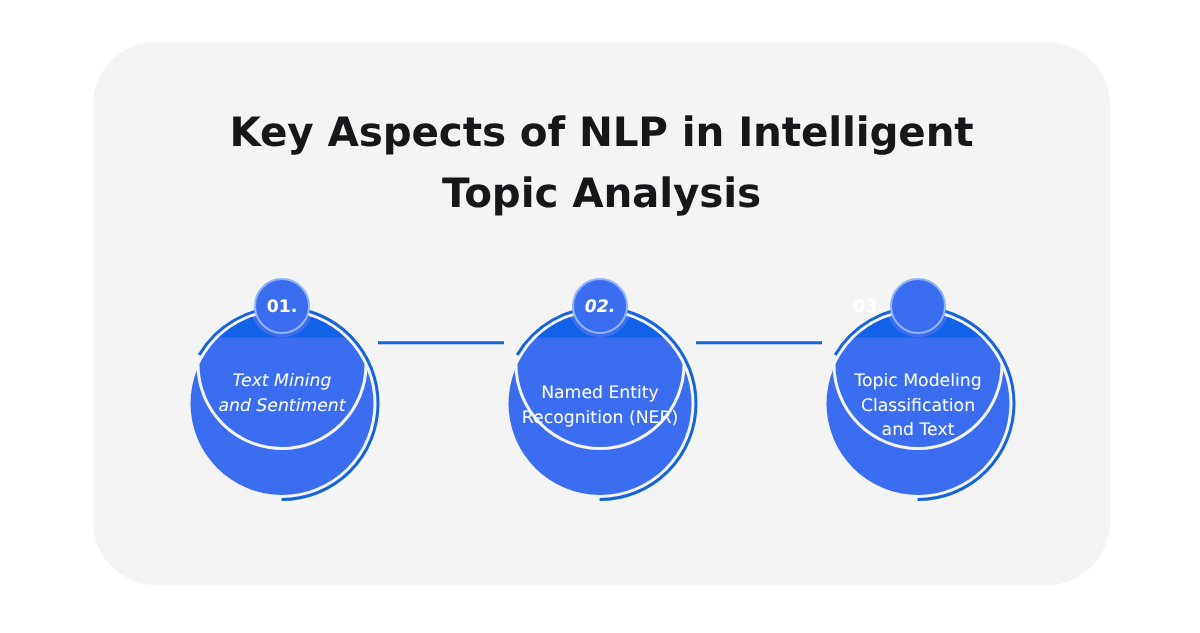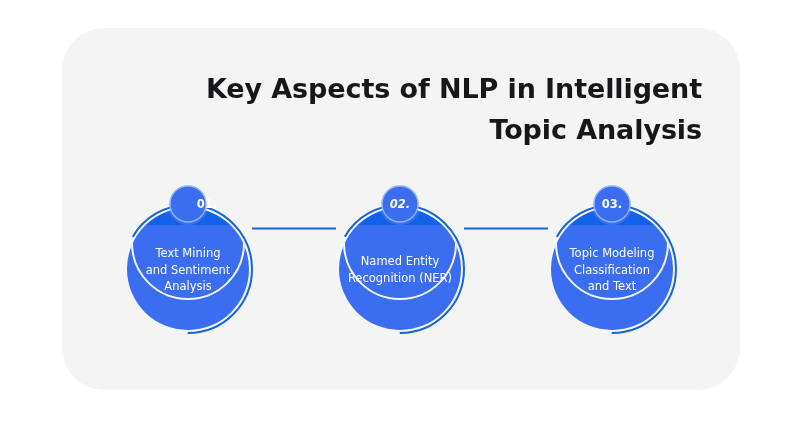--- a/index.html
+++ b/index.html
@@ -30,21 +30,21 @@
     background: #f4f4f4;
     border-radius: 42px;
   }
 
   
   .title {
     position: absolute;
     left: 100px;
     top: 68px;
     width: 602px;
-    text-align: right;
+    text-align: center;
     font-size: 27px;
     font-weight: bold;
     line-height: 41px;
     color: #17171a;
     letter-spacing: -0.1px;
   }
   .title-line { display: block; }
 
   
   .diagram {
@@ -148,28 +148,27 @@
       <circle cx="612" cy="269" r="64" fill="none" stroke="#1565d8" stroke-width="2" stroke-dasharray="268 134" stroke-dashoffset="67" transform="rotate(-90 612 269)"></circle>
       <circle cx="612" cy="269" r="61" fill="#3a6df0"></circle>
       <g clip-path="url(#cap-clip-3)" mask="url(#notch-mask-3)">
         <circle cx="612" cy="269" r="61" fill="#1162e8"></circle>
       </g>
       <path d="M 556 243 A 56 56 0 0 0 668 243" fill="none" stroke="#f4f4f4" stroke-width="2"></path>
       <circle cx="612" cy="204" r="18" fill="#3a6df0" stroke="#8fb4f7" stroke-width="1.4"></circle>
     </g>
   </svg>
 
-  <div class="badge-text" style="left:171px; top:187px;padding-left:19px;">01.</div>
+  <div class="badge-text" style="left:171px; top:187px;">01.</div>
   <div class="badge-text" style="left:383px; top:187px;font-style:italic;">02.</div>
-  <div class="badge-text" style="left:595px; top:187px;">03.</div>
+  <div class="badge-text" style="left:562px; top:187px;">03.</div>
 
-  <div class="node-label" style="left:121px; top:245px;">
+  <div class="node-label" style="left:121px; top:245px;font-style:italic;">
     <span>Text Mining</span>
     <span>and Sentiment</span>
-    <span>Analysis</span>
   </div>
 
   <div class="node-label" style="left:333px; top:253px;">
     <span>Named Entity</span>
     <span>Recognition (NER)</span>
   </div>
 
   <div class="node-label" style="left:545px; top:245px;">
     <span>Topic Modeling</span>
     <span>Classification</span>

